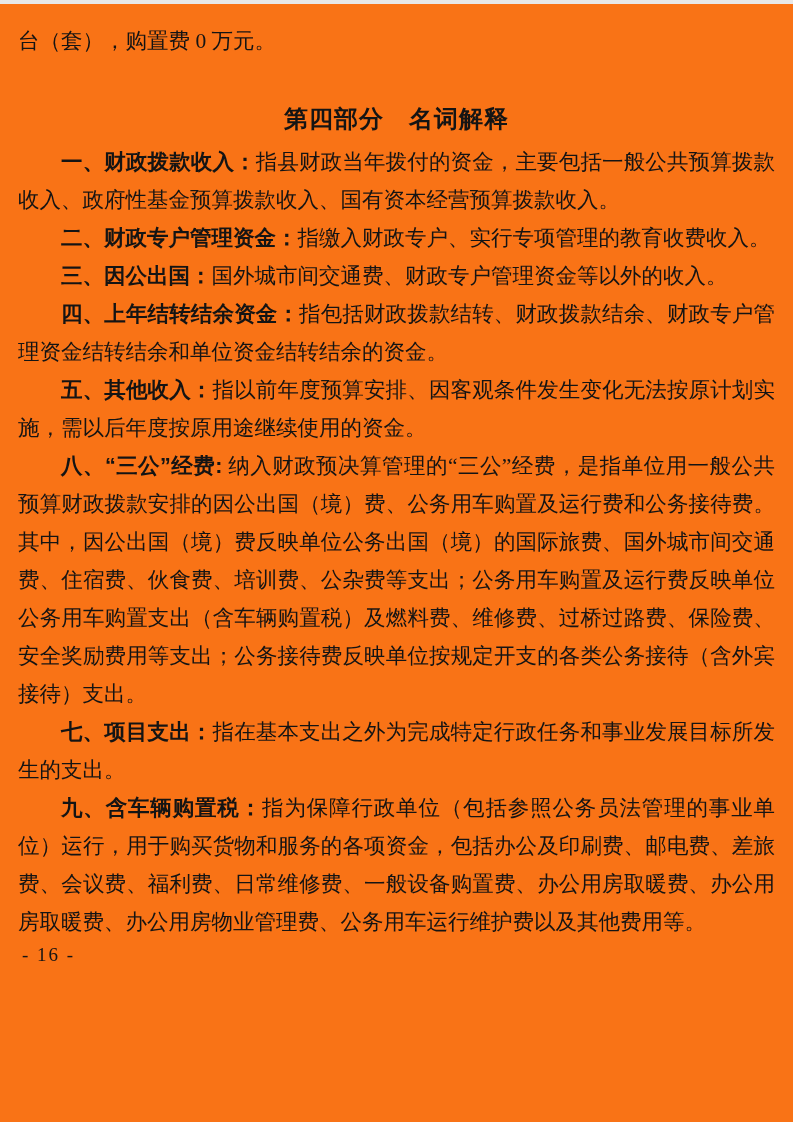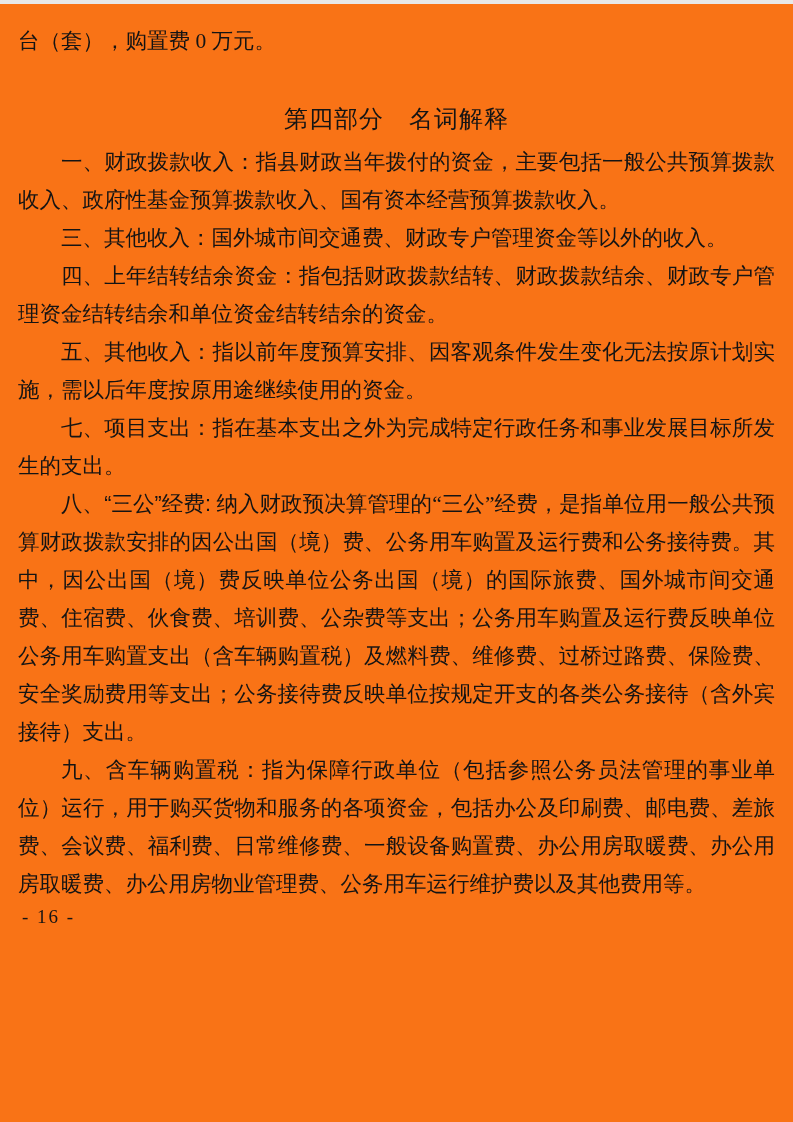--- a/index.html
+++ b/index.html
@@ -23,37 +23,37 @@
     margin: 0;
     font-size: 21.5px;
     line-height: 38px;
     text-indent: 0;
   }
   .section-title {
     margin: 40px 0 0 0;
     font-size: 24px;
     line-height: 38px;
     text-align: center;
-    font-weight: 400;
+    font-weight: 700;
     font-family: "Liberation Sans", "DejaVu Sans", sans-serif;
     letter-spacing: 1px;
   }
   .terms {
     margin-top: 5px;
   }
   .term-paragraph {
     margin: 0;
     font-size: 21.5px;
     line-height: 38px;
     text-indent: 2em;
     text-align: justify;
     text-justify: inter-character;
   }
   .term-label {
-    font-weight: 400;
+    font-weight: 700;
     font-family: "Liberation Sans", "DejaVu Sans", sans-serif;
   }
   .page-number {
     margin: 0;
     padding-left: 4px;
     font-size: 19px;
     line-height: 28px;
     letter-spacing: 2px;
   }
 </style>
@@ -61,23 +61,24 @@
 <body>
 
 <div class="doc-page">
 
   <p class="continuation">台（套），购置费 0 万元。</p>
 
   <h1 class="section-title">第四部分　名词解释</h1>
 
   <div class="terms" id="terms-list">
       <p class="term-paragraph"><span class="term-label">一、财政拨款收入：</span><span>指县财政当年拨付的资金，主要包括一般公共预算拨款收入、政府性基金预算拨款收入、国有资本经营预算拨款收入。</span></p>
-      <p class="term-paragraph"><span class="term-label">三、其他收入：</span><span>国外城市间交通费、财政专户管理资金等以外的收入。</span></p>
+      <p class="term-paragraph"><span class="term-label">二、财政专户管理资金：</span><span>指缴入财政专户、实行专项管理的教育收费收入。</span></p>
+      <p class="term-paragraph"><span class="term-label">三、因公出国：</span><span>国外城市间交通费、财政专户管理资金等以外的收入。</span></p>
       <p class="term-paragraph"><span class="term-label">四、上年结转结余资金：</span><span>指包括财政拨款结转、财政拨款结余、财政专户管理资金结转结余和单位资金结转结余的资金。</span></p>
       <p class="term-paragraph"><span class="term-label">五、其他收入：</span><span>指以前年度预算安排、因客观条件发生变化无法按原计划实施，需以后年度按原用途继续使用的资金。</span></p>
+      <p class="term-paragraph"><span class="term-label">八、“三公”经费:</span><span> 纳入财政预决算管理的“三公”经费，是指单位用一般公共预算财政拨款安排的因公出国（境）费、公务用车购置及运行费和公务接待费。其中，因公出国（境）费反映单位公务出国（境）的国际旅费、国外城市间交通费、住宿费、伙食费、培训费、公杂费等支出；公务用车购置及运行费反映单位公务用车购置支出（含车辆购置税）及燃料费、维修费、过桥过路费、保险费、安全奖励费用等支出；公务接待费反映单位按规定开支的各类公务接待（含外宾接待）支出。</span></p>
       <p class="term-paragraph"><span class="term-label">七、项目支出：</span><span>指在基本支出之外为完成特定行政任务和事业发展目标所发生的支出。</span></p>
-      <p class="term-paragraph"><span class="term-label">八、“三公”经费:</span><span> 纳入财政预决算管理的“三公”经费，是指单位用一般公共预算财政拨款安排的因公出国（境）费、公务用车购置及运行费和公务接待费。其中，因公出国（境）费反映单位公务出国（境）的国际旅费、国外城市间交通费、住宿费、伙食费、培训费、公杂费等支出；公务用车购置及运行费反映单位公务用车购置支出（含车辆购置税）及燃料费、维修费、过桥过路费、保险费、安全奖励费用等支出；公务接待费反映单位按规定开支的各类公务接待（含外宾接待）支出。</span></p>
       <p class="term-paragraph"><span class="term-label">九、含车辆购置税：</span><span>指为保障行政单位（包括参照公务员法管理的事业单位）运行，用于购买货物和服务的各项资金，包括办公及印刷费、邮电费、差旅费、会议费、福利费、日常维修费、一般设备购置费、办公用房取暖费、办公用房取暖费、办公用房物业管理费、公务用车运行维护费以及其他费用等。</span></p>
     </div>
 
   <p class="page-number">- 16 -</p>
 
 </div>
 
 </body></html>

